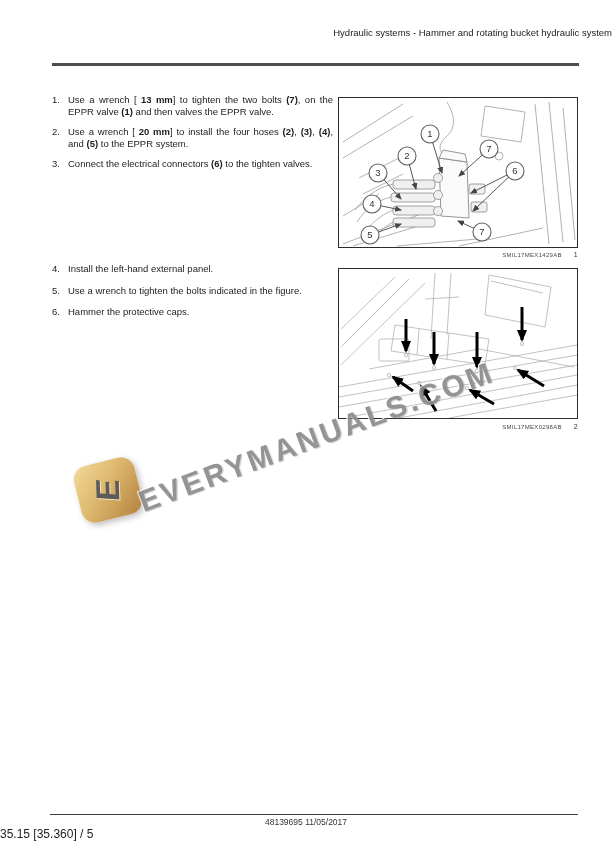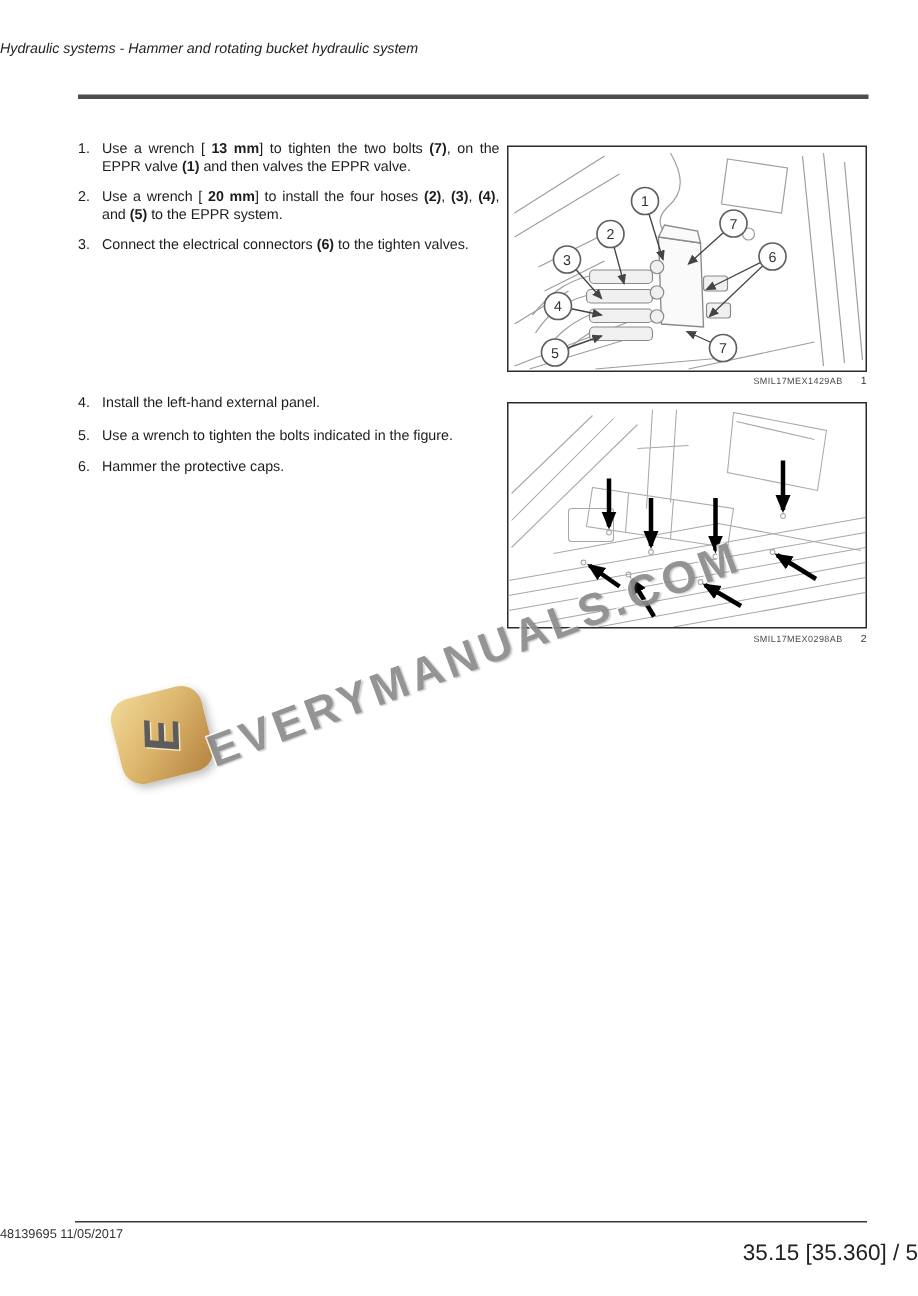--- a/index.html
+++ b/index.html
@@ -2,22 +2,22 @@
 <html><head>
 <meta charset="utf-8">
 <style>
   html,body{margin:0;padding:0;background:#ffffff;}
   .page{
     position:relative;width:612px;height:864px;background:#ffffff;
     font-family:"Liberation Sans","DejaVu Sans",sans-serif;color:#1c1c1c;
     overflow:hidden;
   }
   .header{
-    position:absolute;top:27px;left:0;width:612px;text-align:left;
-    font-size:9.5px;color:#222;font-style:italic;
+    position:absolute;top:27px;left:0;width:612px;text-align:right;
+    font-size:9.5px;color:#222;
   }
   .title-rule{
     position:absolute;top:63px;left:52px;width:527px;height:3px;background:#4d4d4d;
   }
   .title{
     position:absolute;top:68px;left:52px;width:540px;margin:0;
     font-size:15px;font-weight:bold;letter-spacing:-0.2px;color:#111;white-space:nowrap;
   }
   .steps{position:absolute;left:52px;width:281px;font-size:9.5px;line-height:11.5px;color:#1c1c1c;}
   .steps-a{top:94px;}
@@ -54,22 +54,22 @@
     background:linear-gradient(135deg,#f2da9a 0%,#ddb76d 45%,#b3813e 100%);
     box-shadow:2px 3px 6px rgba(0,0,0,0.25);
     display:flex;align-items:center;justify-content:center;
   }
   .watermark-logo .glyph{
     font-size:33px;font-weight:bold;color:#5c5c5c;
     transform:rotate(-78deg) skewX(-6deg);
     text-shadow:-1px 1px 0 #f5e6bd;
   }
   .footer-rule{position:absolute;top:814px;left:50px;width:528px;height:1px;background:#3a3a3a;}
-  .footer-line1{position:absolute;top:817px;left:0;width:612px;text-align:left;font-size:8.5px;color:#333;}
-  .footer-line2{position:absolute;top:827px;left:0;width:612px;text-align:right;font-size:15px;color:#222;}
+  .footer-line1{position:absolute;top:817px;left:0;width:612px;text-align:center;font-size:8.5px;color:#333;}
+  .footer-line2{position:absolute;top:827px;left:0;width:612px;text-align:left;font-size:12px;color:#222;}
 </style>
 </head>
 <body>
 
 <div class="page">
 
   <div class="header">Hydraulic systems - Hammer and rotating bucket hydraulic system</div>
 
   <div class="title-rule"></div>
 

